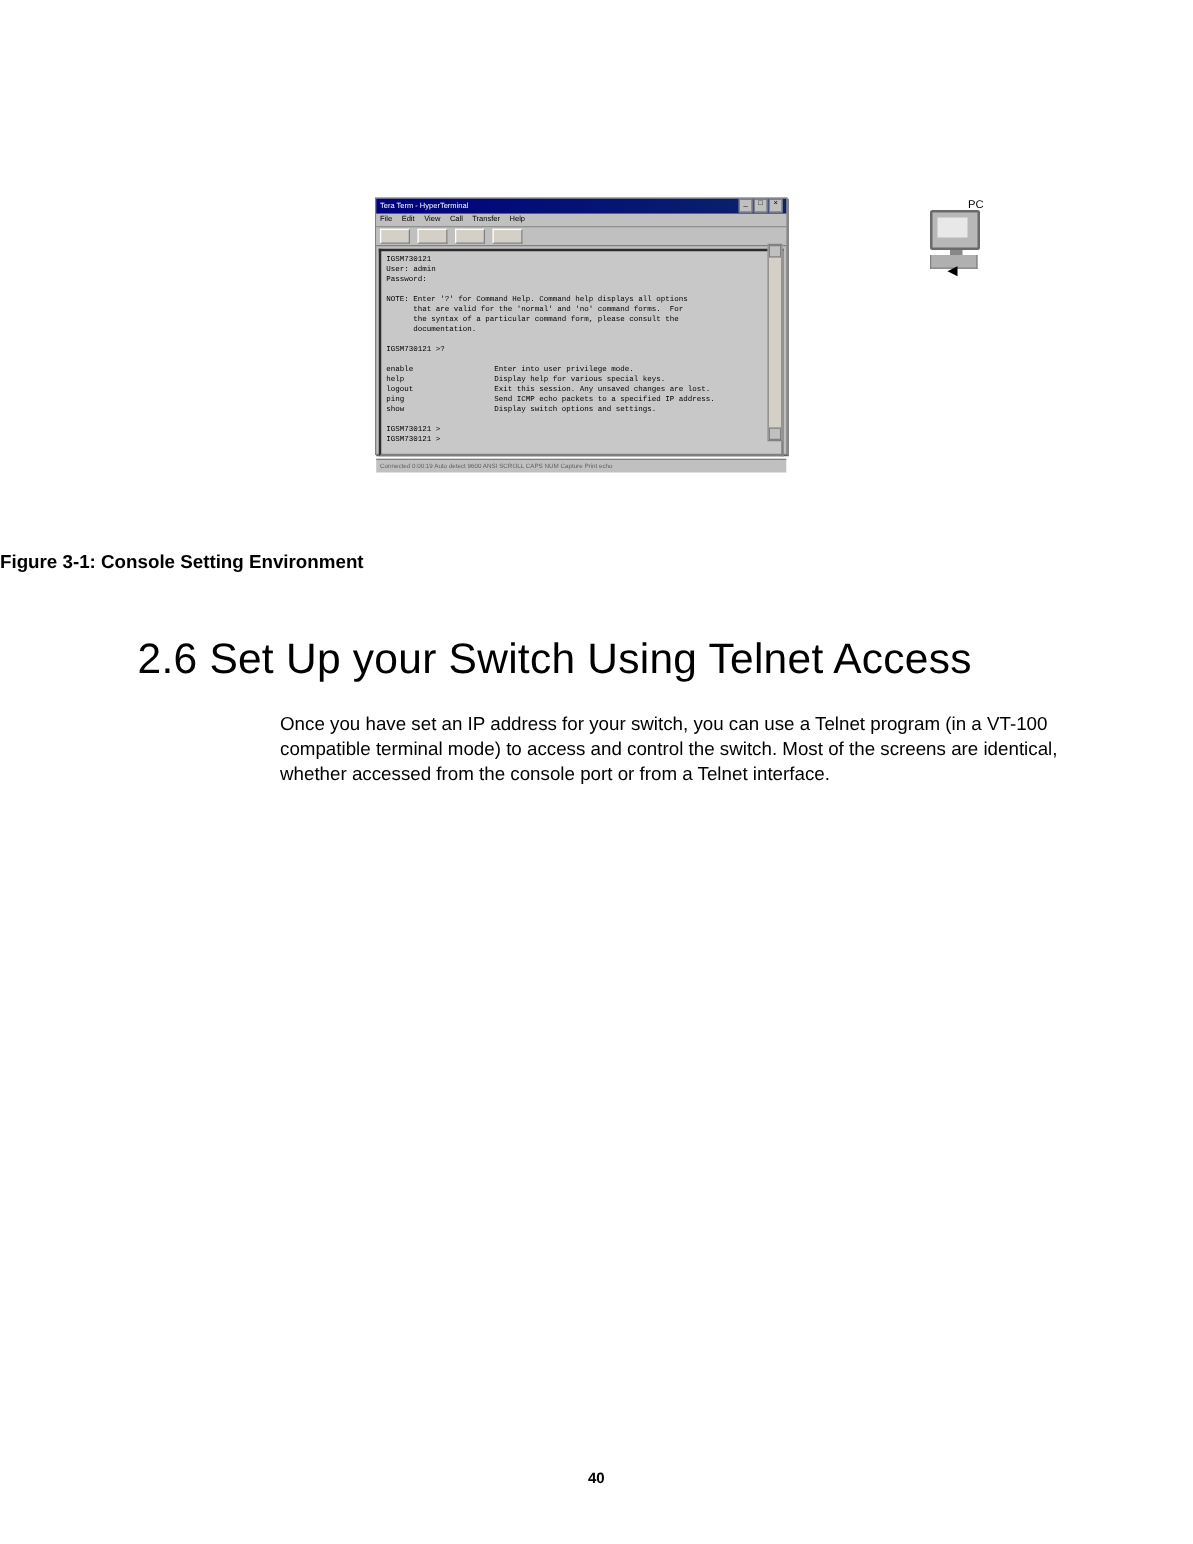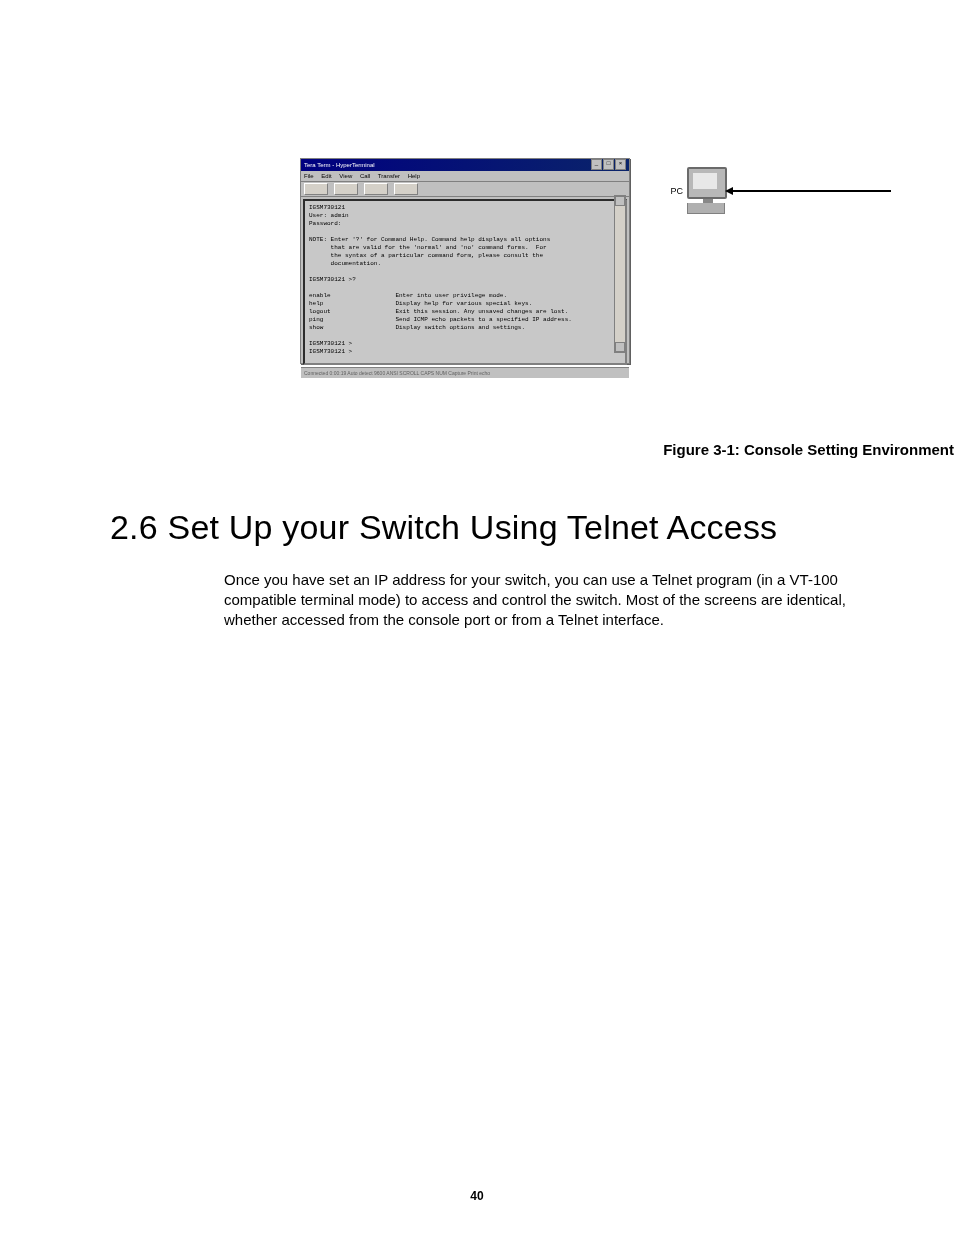--- a/index.html
+++ b/index.html
@@ -130,20 +130,21 @@
   left: 335px;
   top: 0;
   width: 260px;
   height: 206px;
 }
 .client-row {
   position: relative;
   height: 66px;
   display: flex;
   align-items: center;
+  flex-direction: column;
 }
 .client-label {
   width: 48px;
   text-align: right;
   font-size: 9px;
   color: #000;
   padding-right: 4px;
 }
 .monitor {
   width: 42px;
@@ -196,21 +197,21 @@
   top: -3px;
   border-top: 4px solid transparent;
   border-bottom: 4px solid transparent;
   border-right: 8px solid #000;
 }
 .figcaption {
   position: absolute;
   left: 0;
   top: 441px;
   width: 954px;
-  text-align: right;
+  text-align: left;
   font-weight: bold;
   font-size: 15px;
 }
 .h2 {
   position: absolute;
   left: 110px;
   top: 508px;
   font-size: 34px;
   font-weight: normal;
   font-family: Arial, sans-serif;
@@ -220,21 +221,21 @@
   position: absolute;
   left: 224px;
   top: 570px;
   width: 628px;
   font-size: 15px;
   line-height: 20px;
 }
 .pagenum {
   position: absolute;
   left: 0;
-  bottom: 32px;
+  bottom: 46px;
   width: 954px;
   text-align: center;
   font-size: 12px;
   font-weight: bold;
 }
 </style>
 </head>
 <body>
 
 <div class="page">

